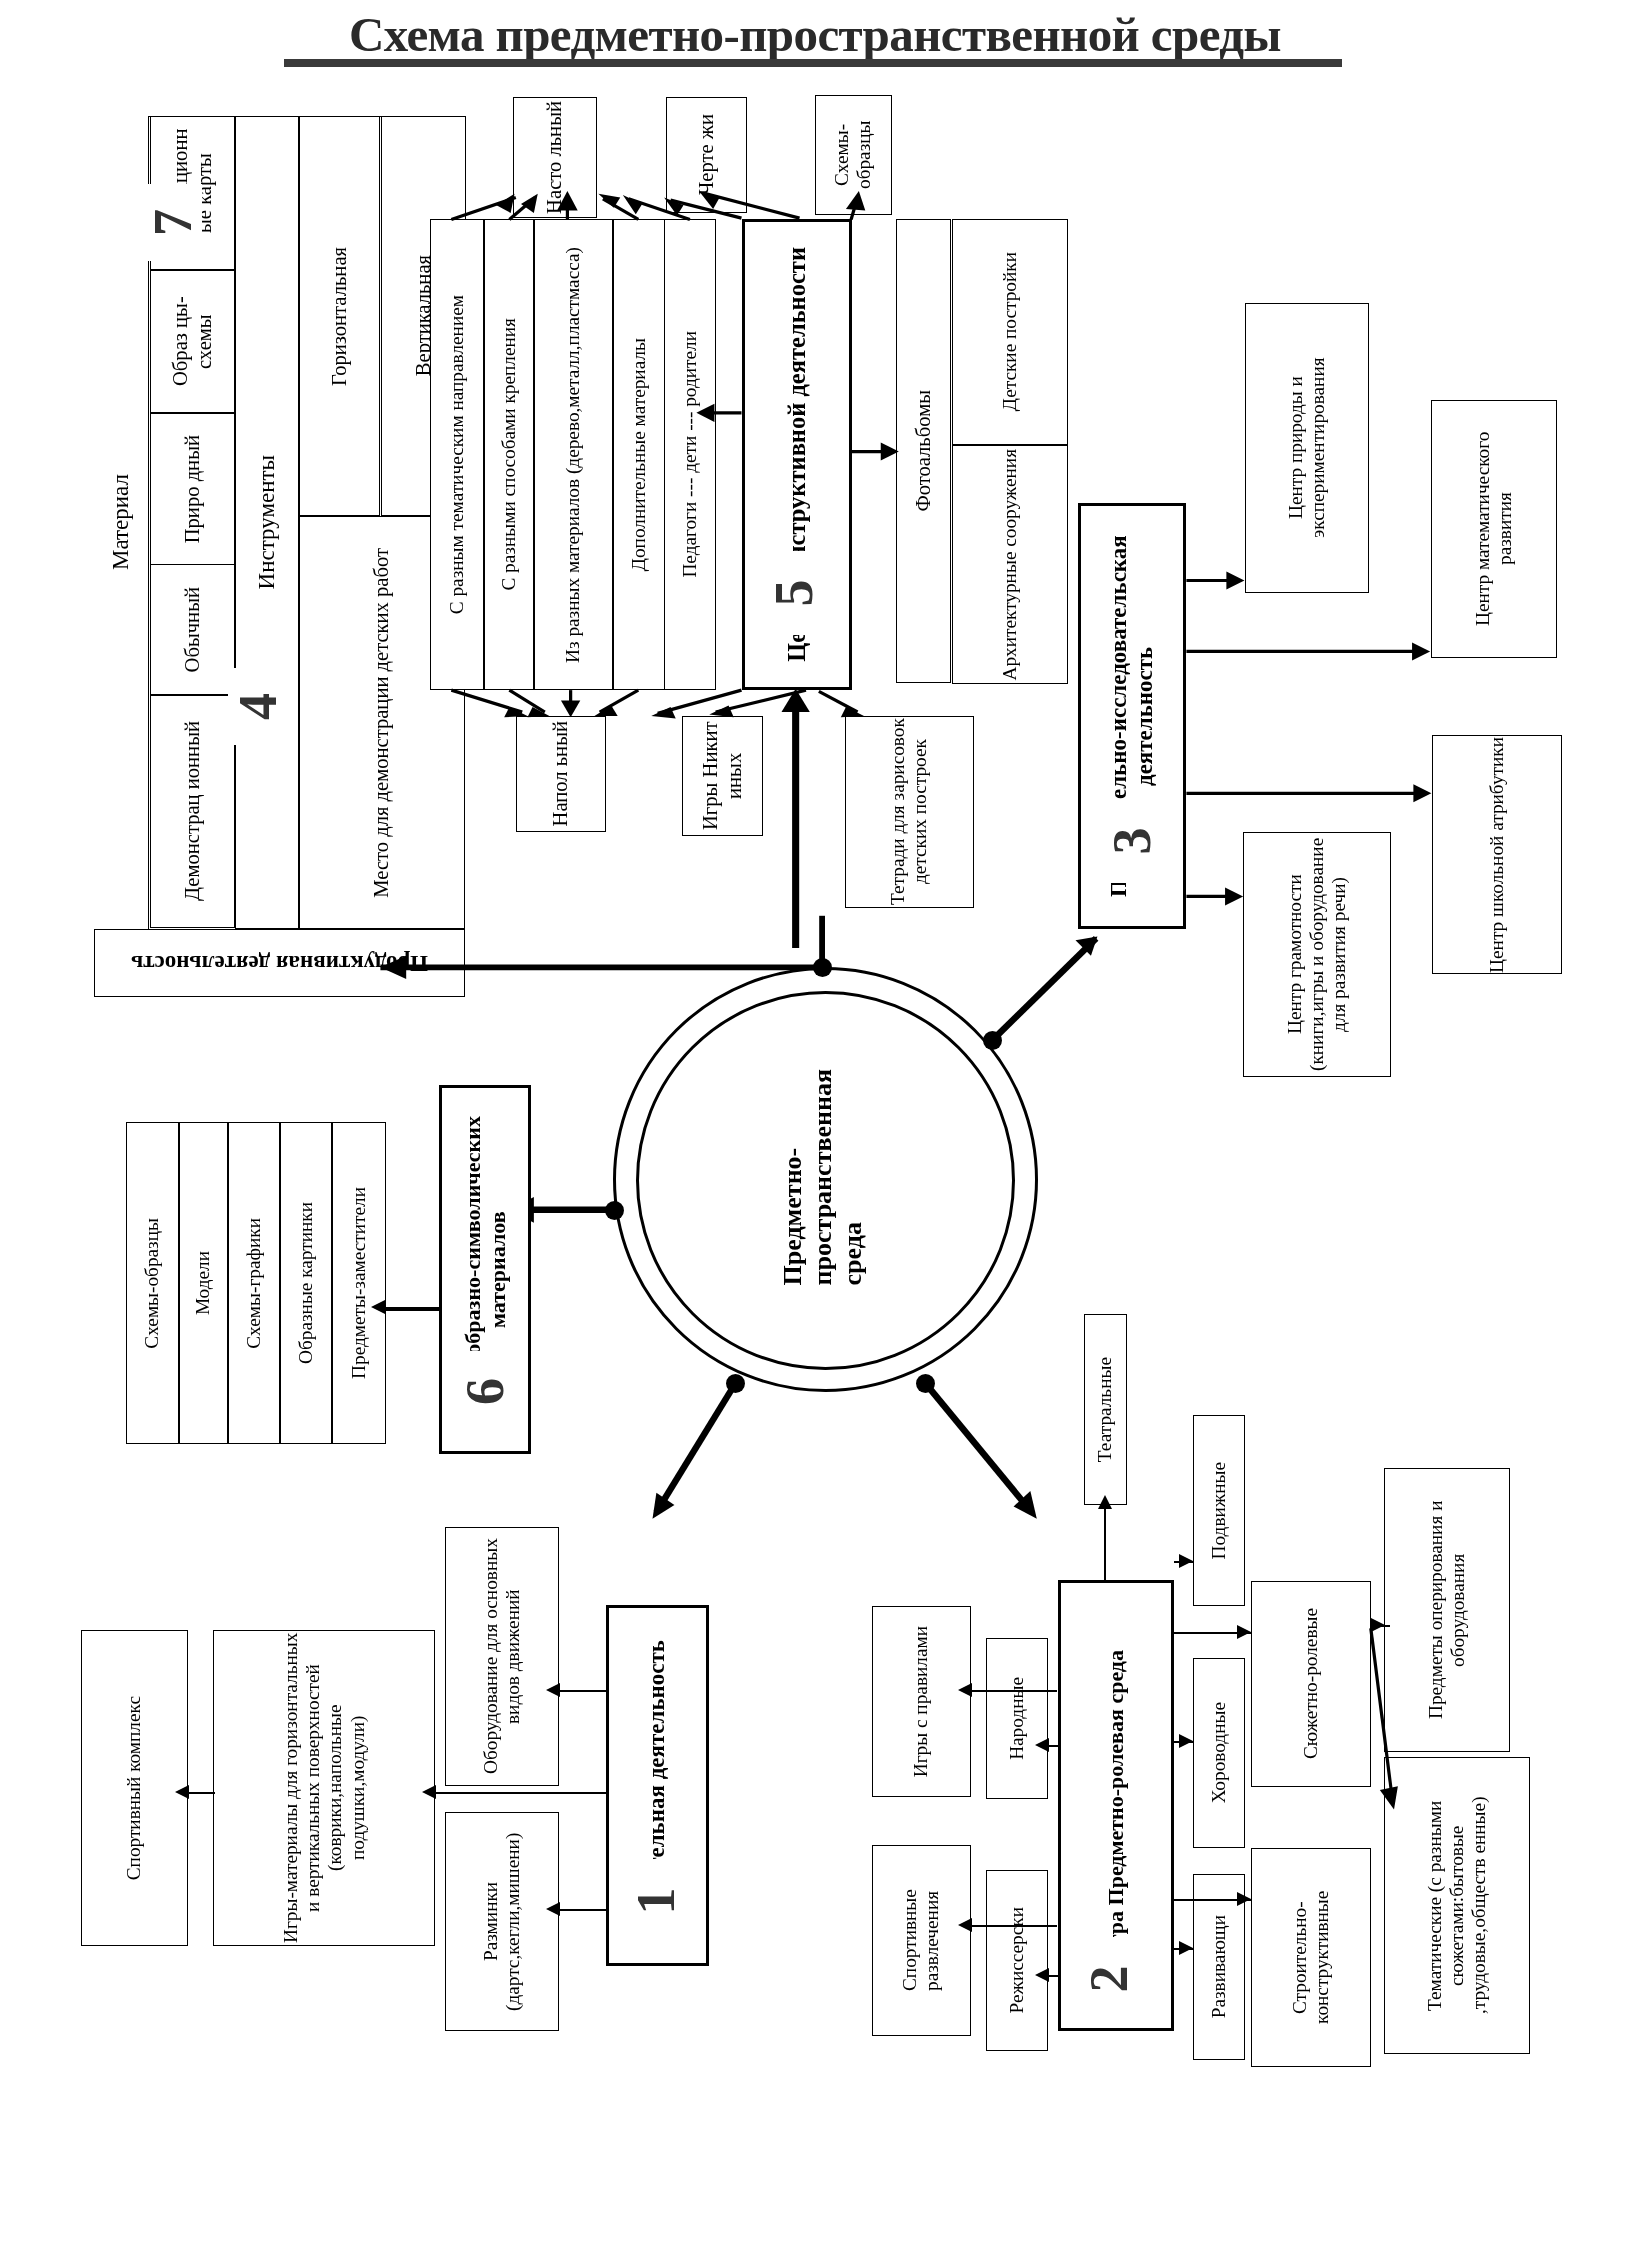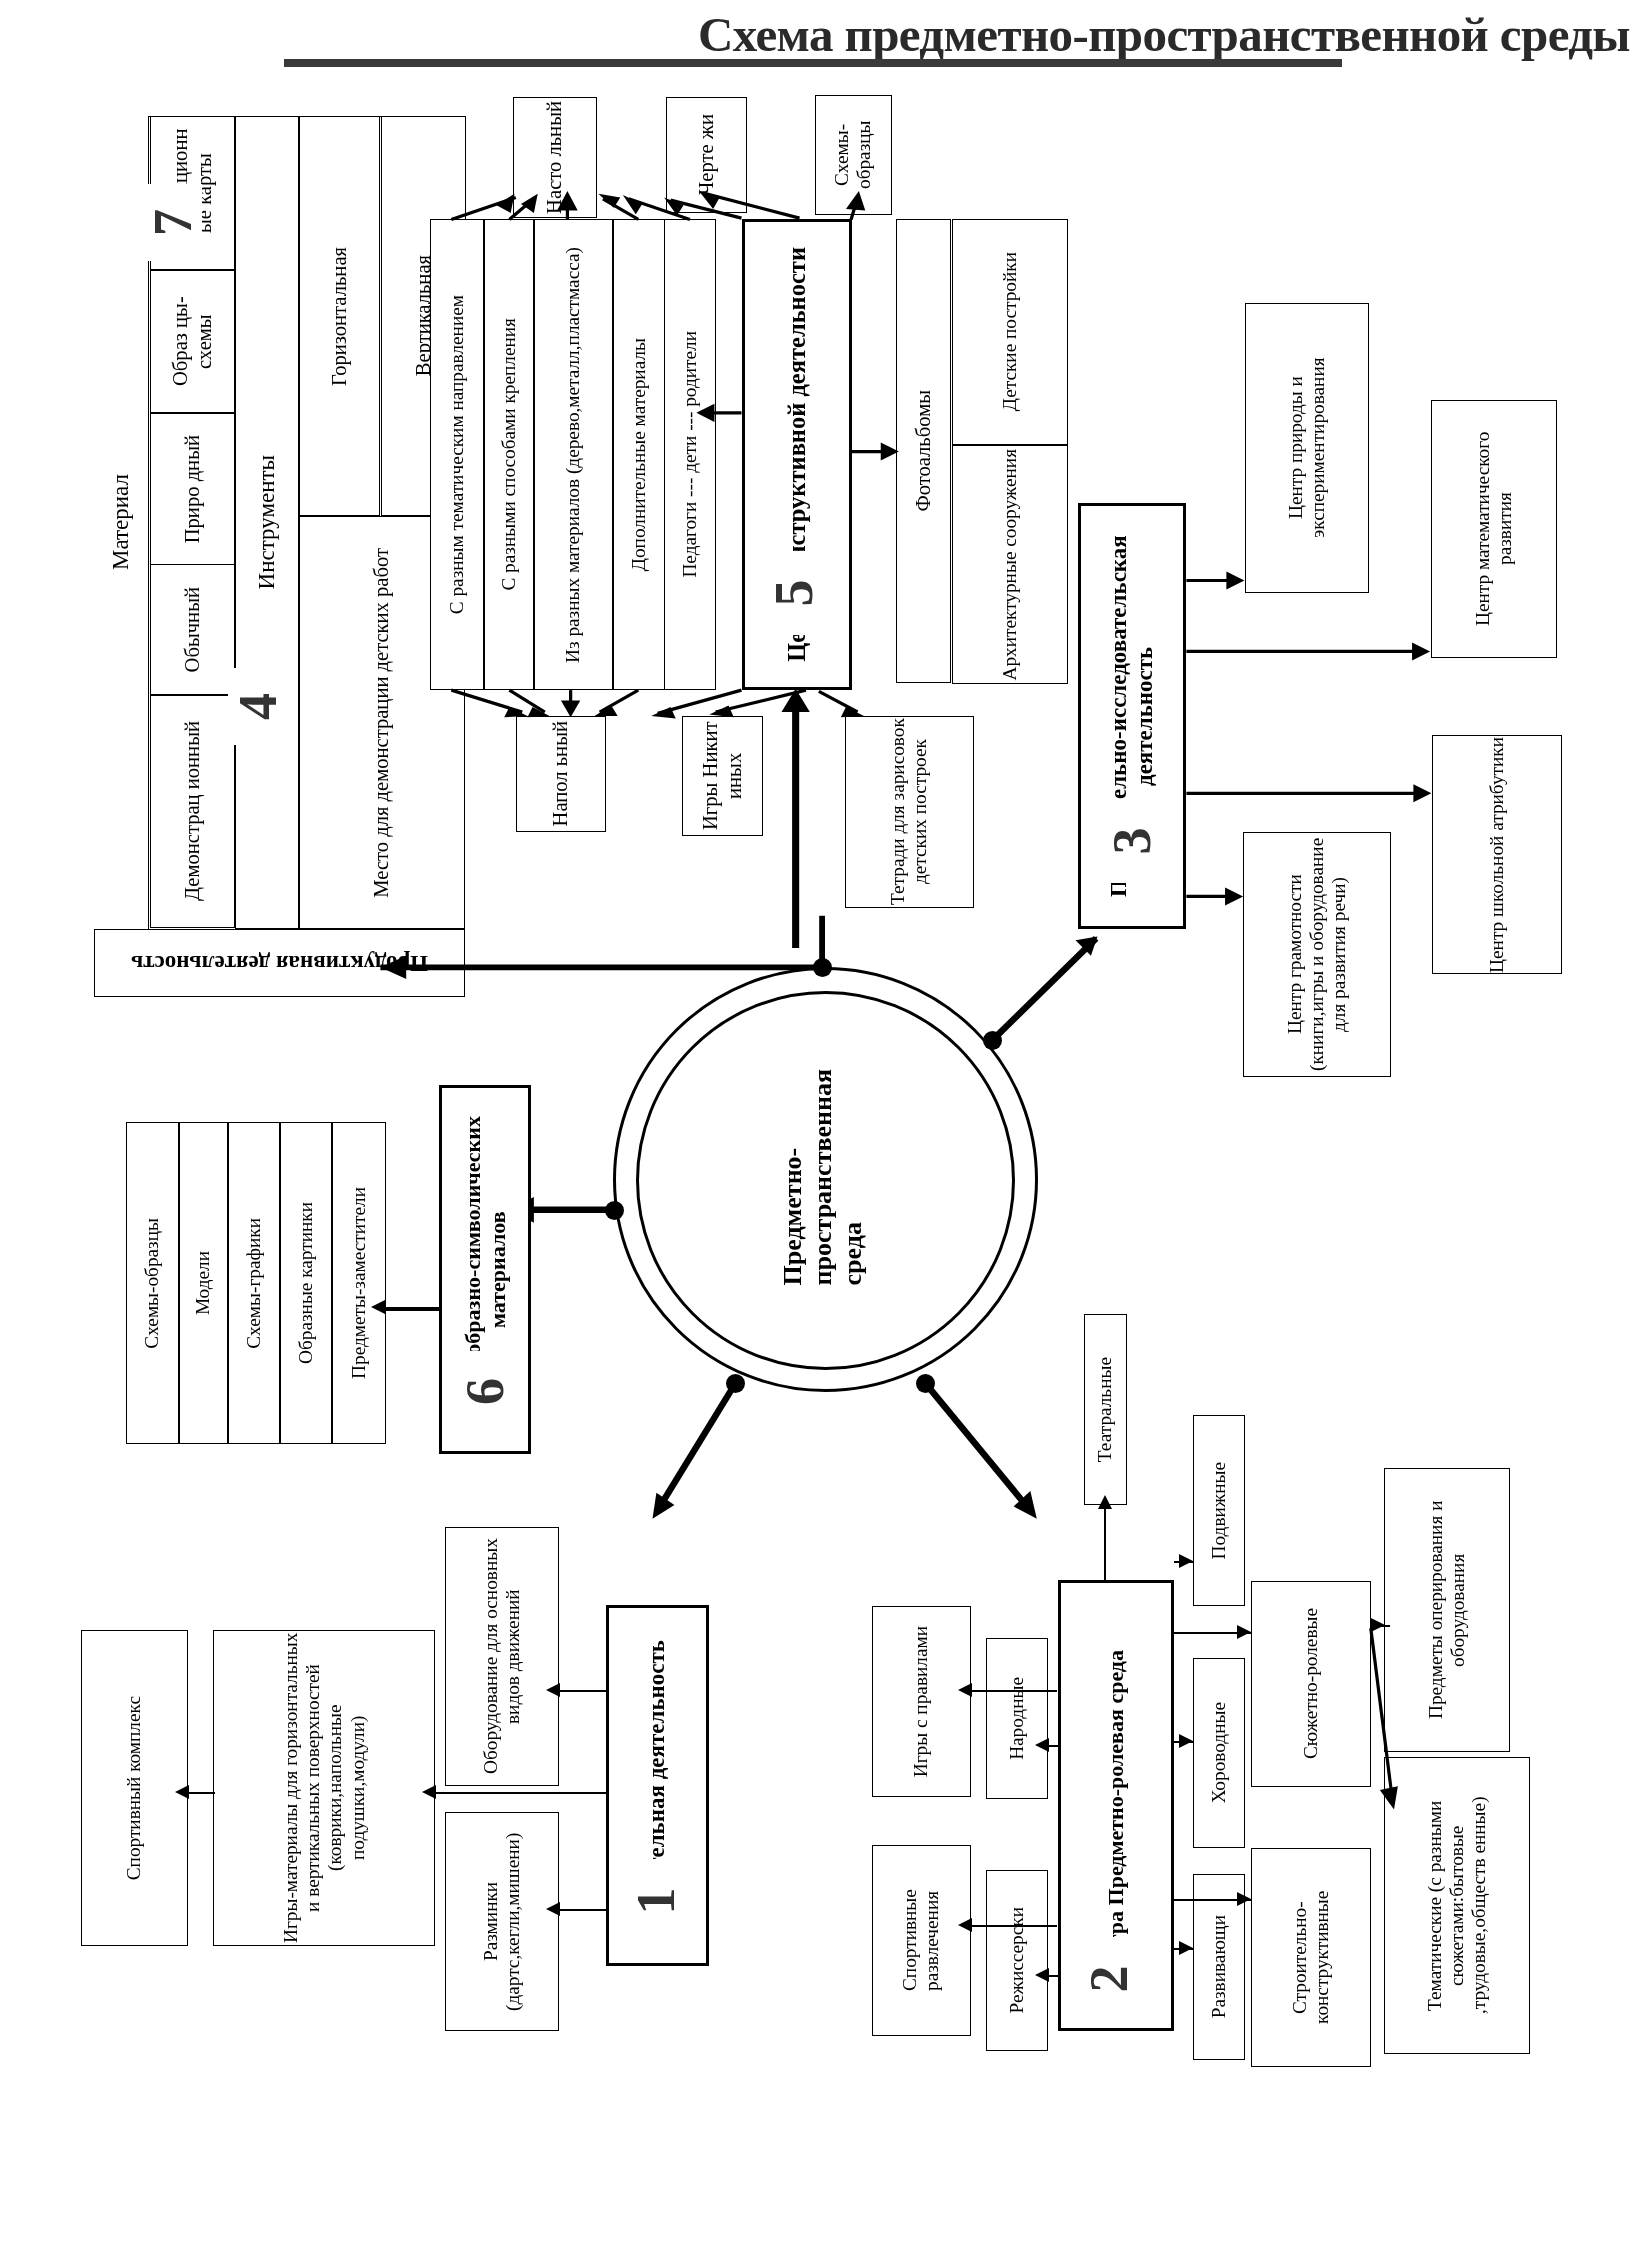--- a/index.html
+++ b/index.html
@@ -16,21 +16,21 @@
   
   .vt{writing-mode:vertical-rl;transform:rotate(180deg);}
   .f30{font-size:19.3px;}
   .f32{font-size:20.6px;}
   .f34{font-size:22px;}
   .f36{font-size:23px;}
   .f38{font-size:24.5px;}
   .b{font-weight:bold;}
 
   
-  #title{position:absolute;left:0;top:6.4px;width:1630px;text-align:right;
+  #title{position:absolute;left:0;top:6.4px;width:1630px;text-align:center;
          font-family:"Liberation Serif",serif;font-weight:bold;font-size:49px;
          letter-spacing:-0.6px;color:#2a2a2a;}
   #title-underline{position:absolute;left:284px;top:59px;width:1058px;height:8.4px;background:#3a3a3a;}
 
   
   .ln{position:absolute;background:#000;}
   .lnh{height:1.9px;}
   .lnv{width:1.9px;}
   .lnh5{height:3.9px;}
   .arrow{position:absolute;width:0;height:0;}

